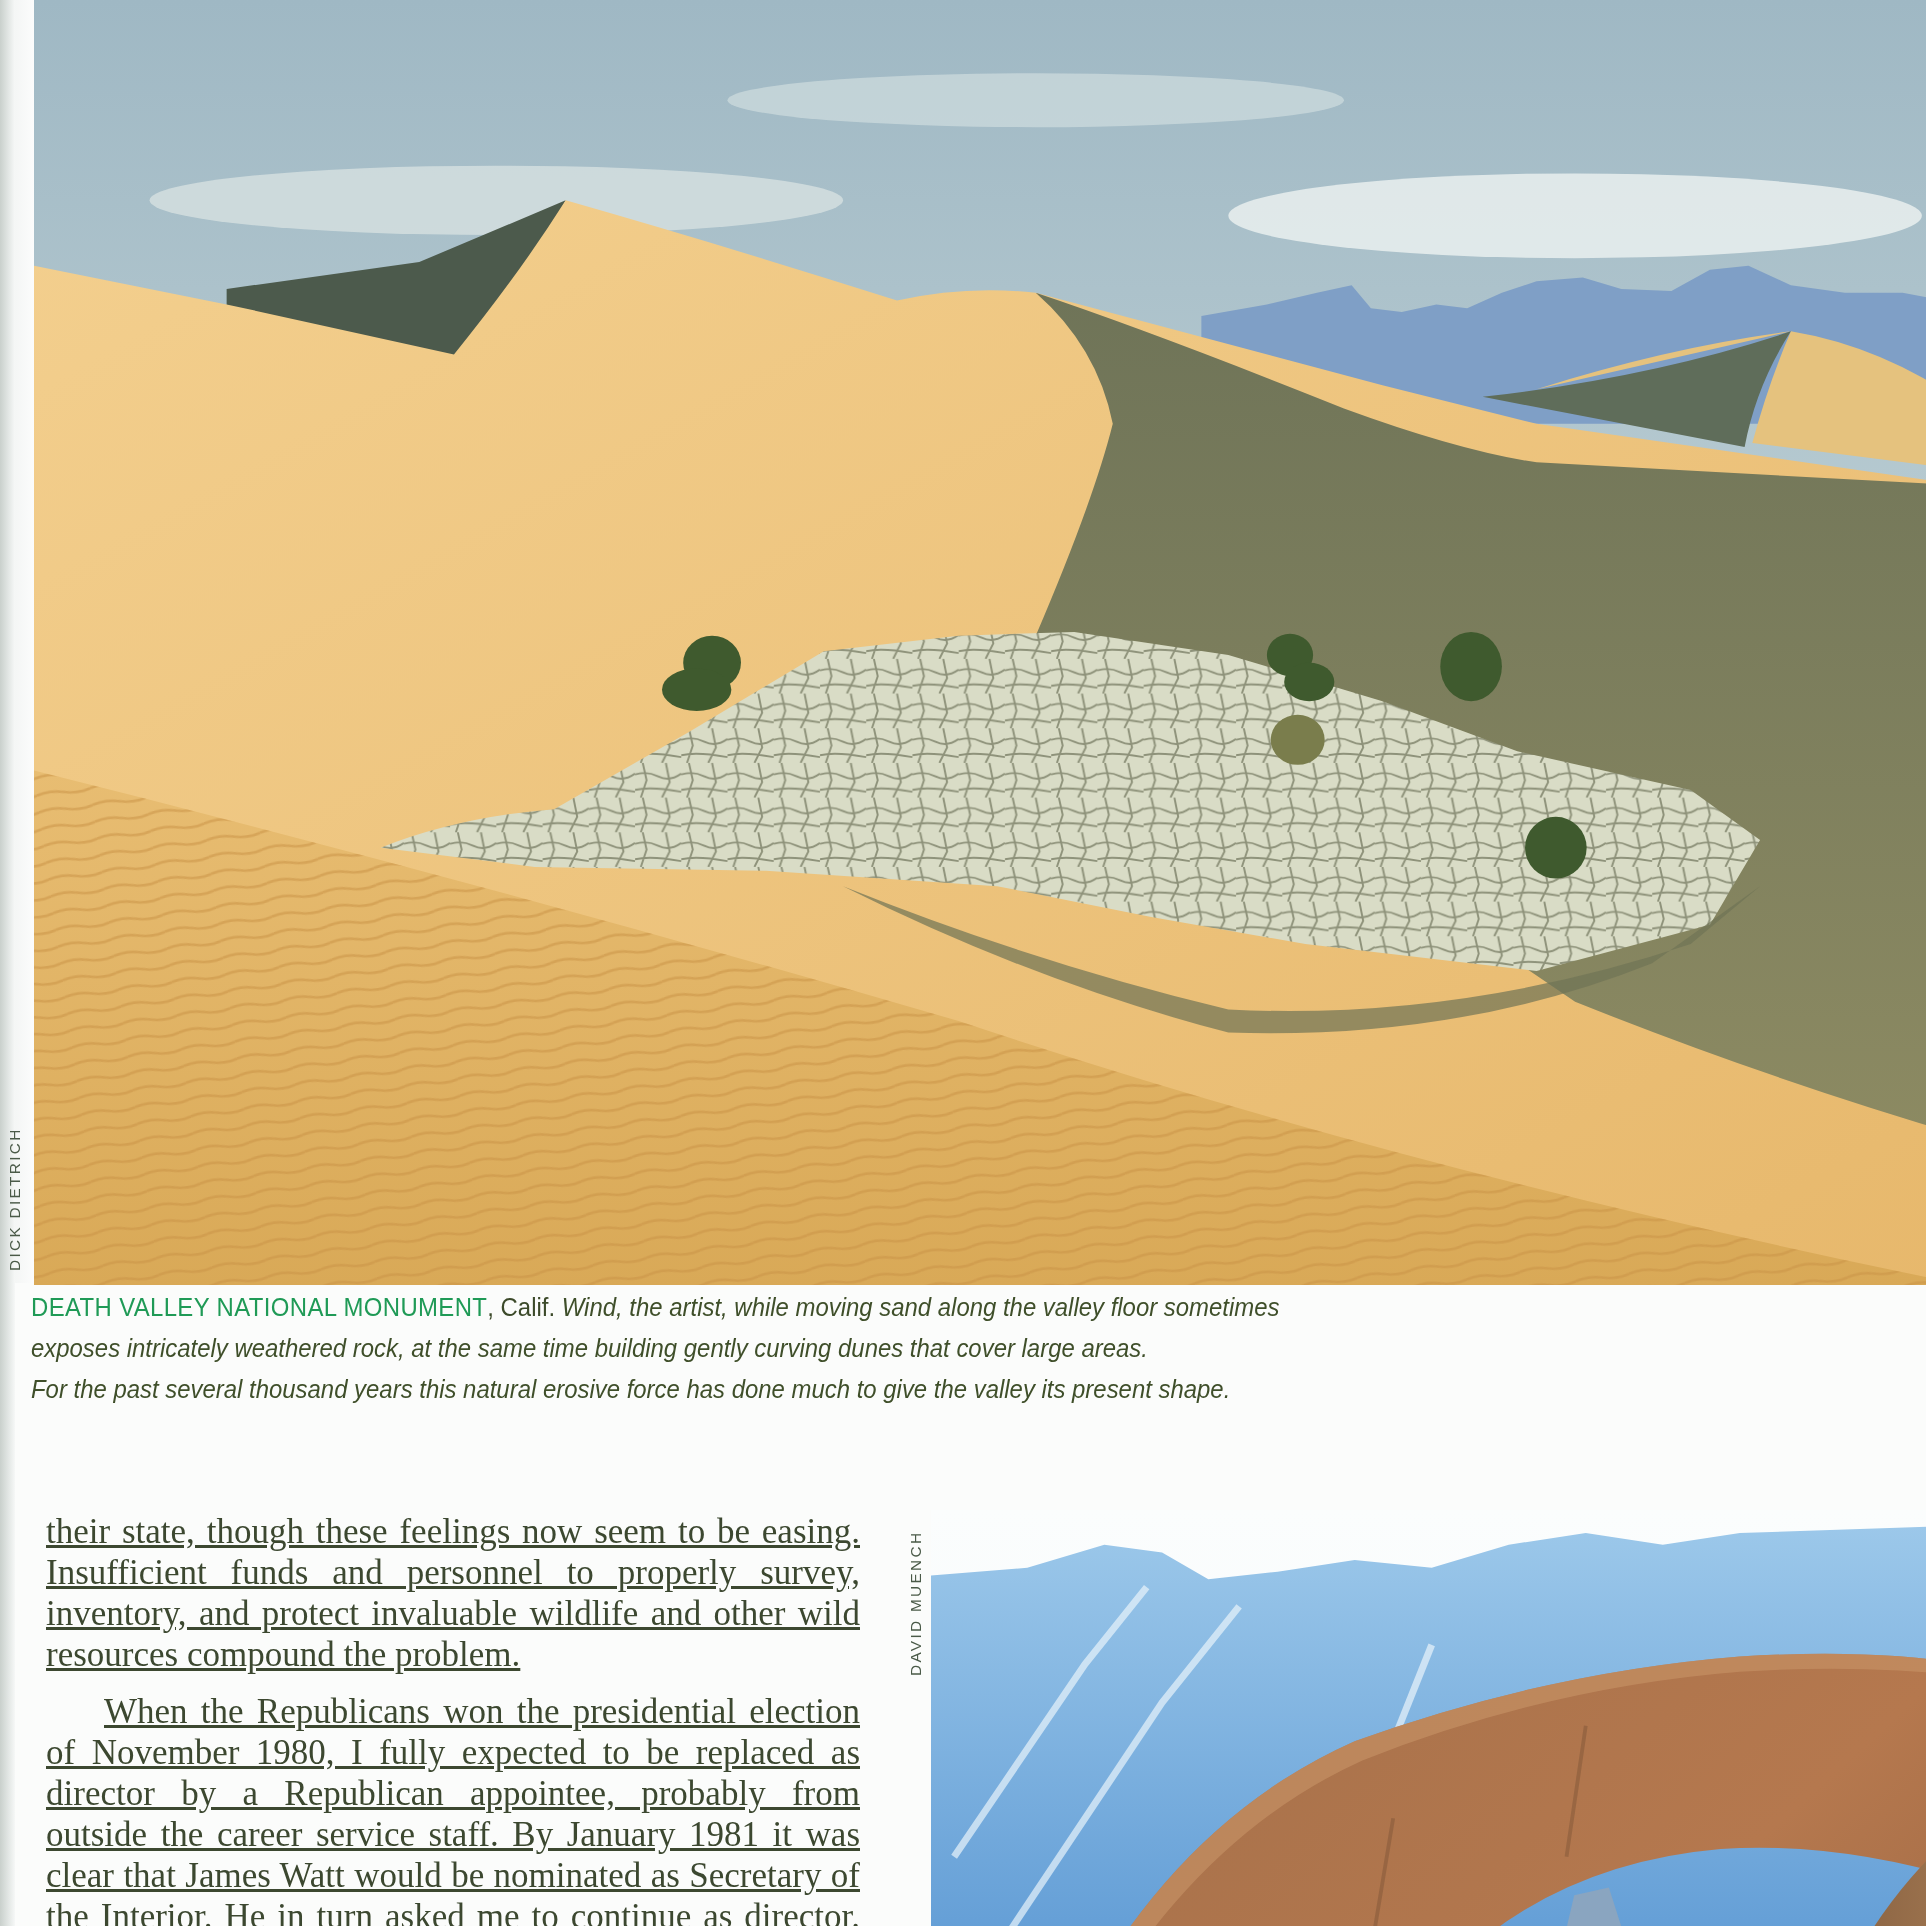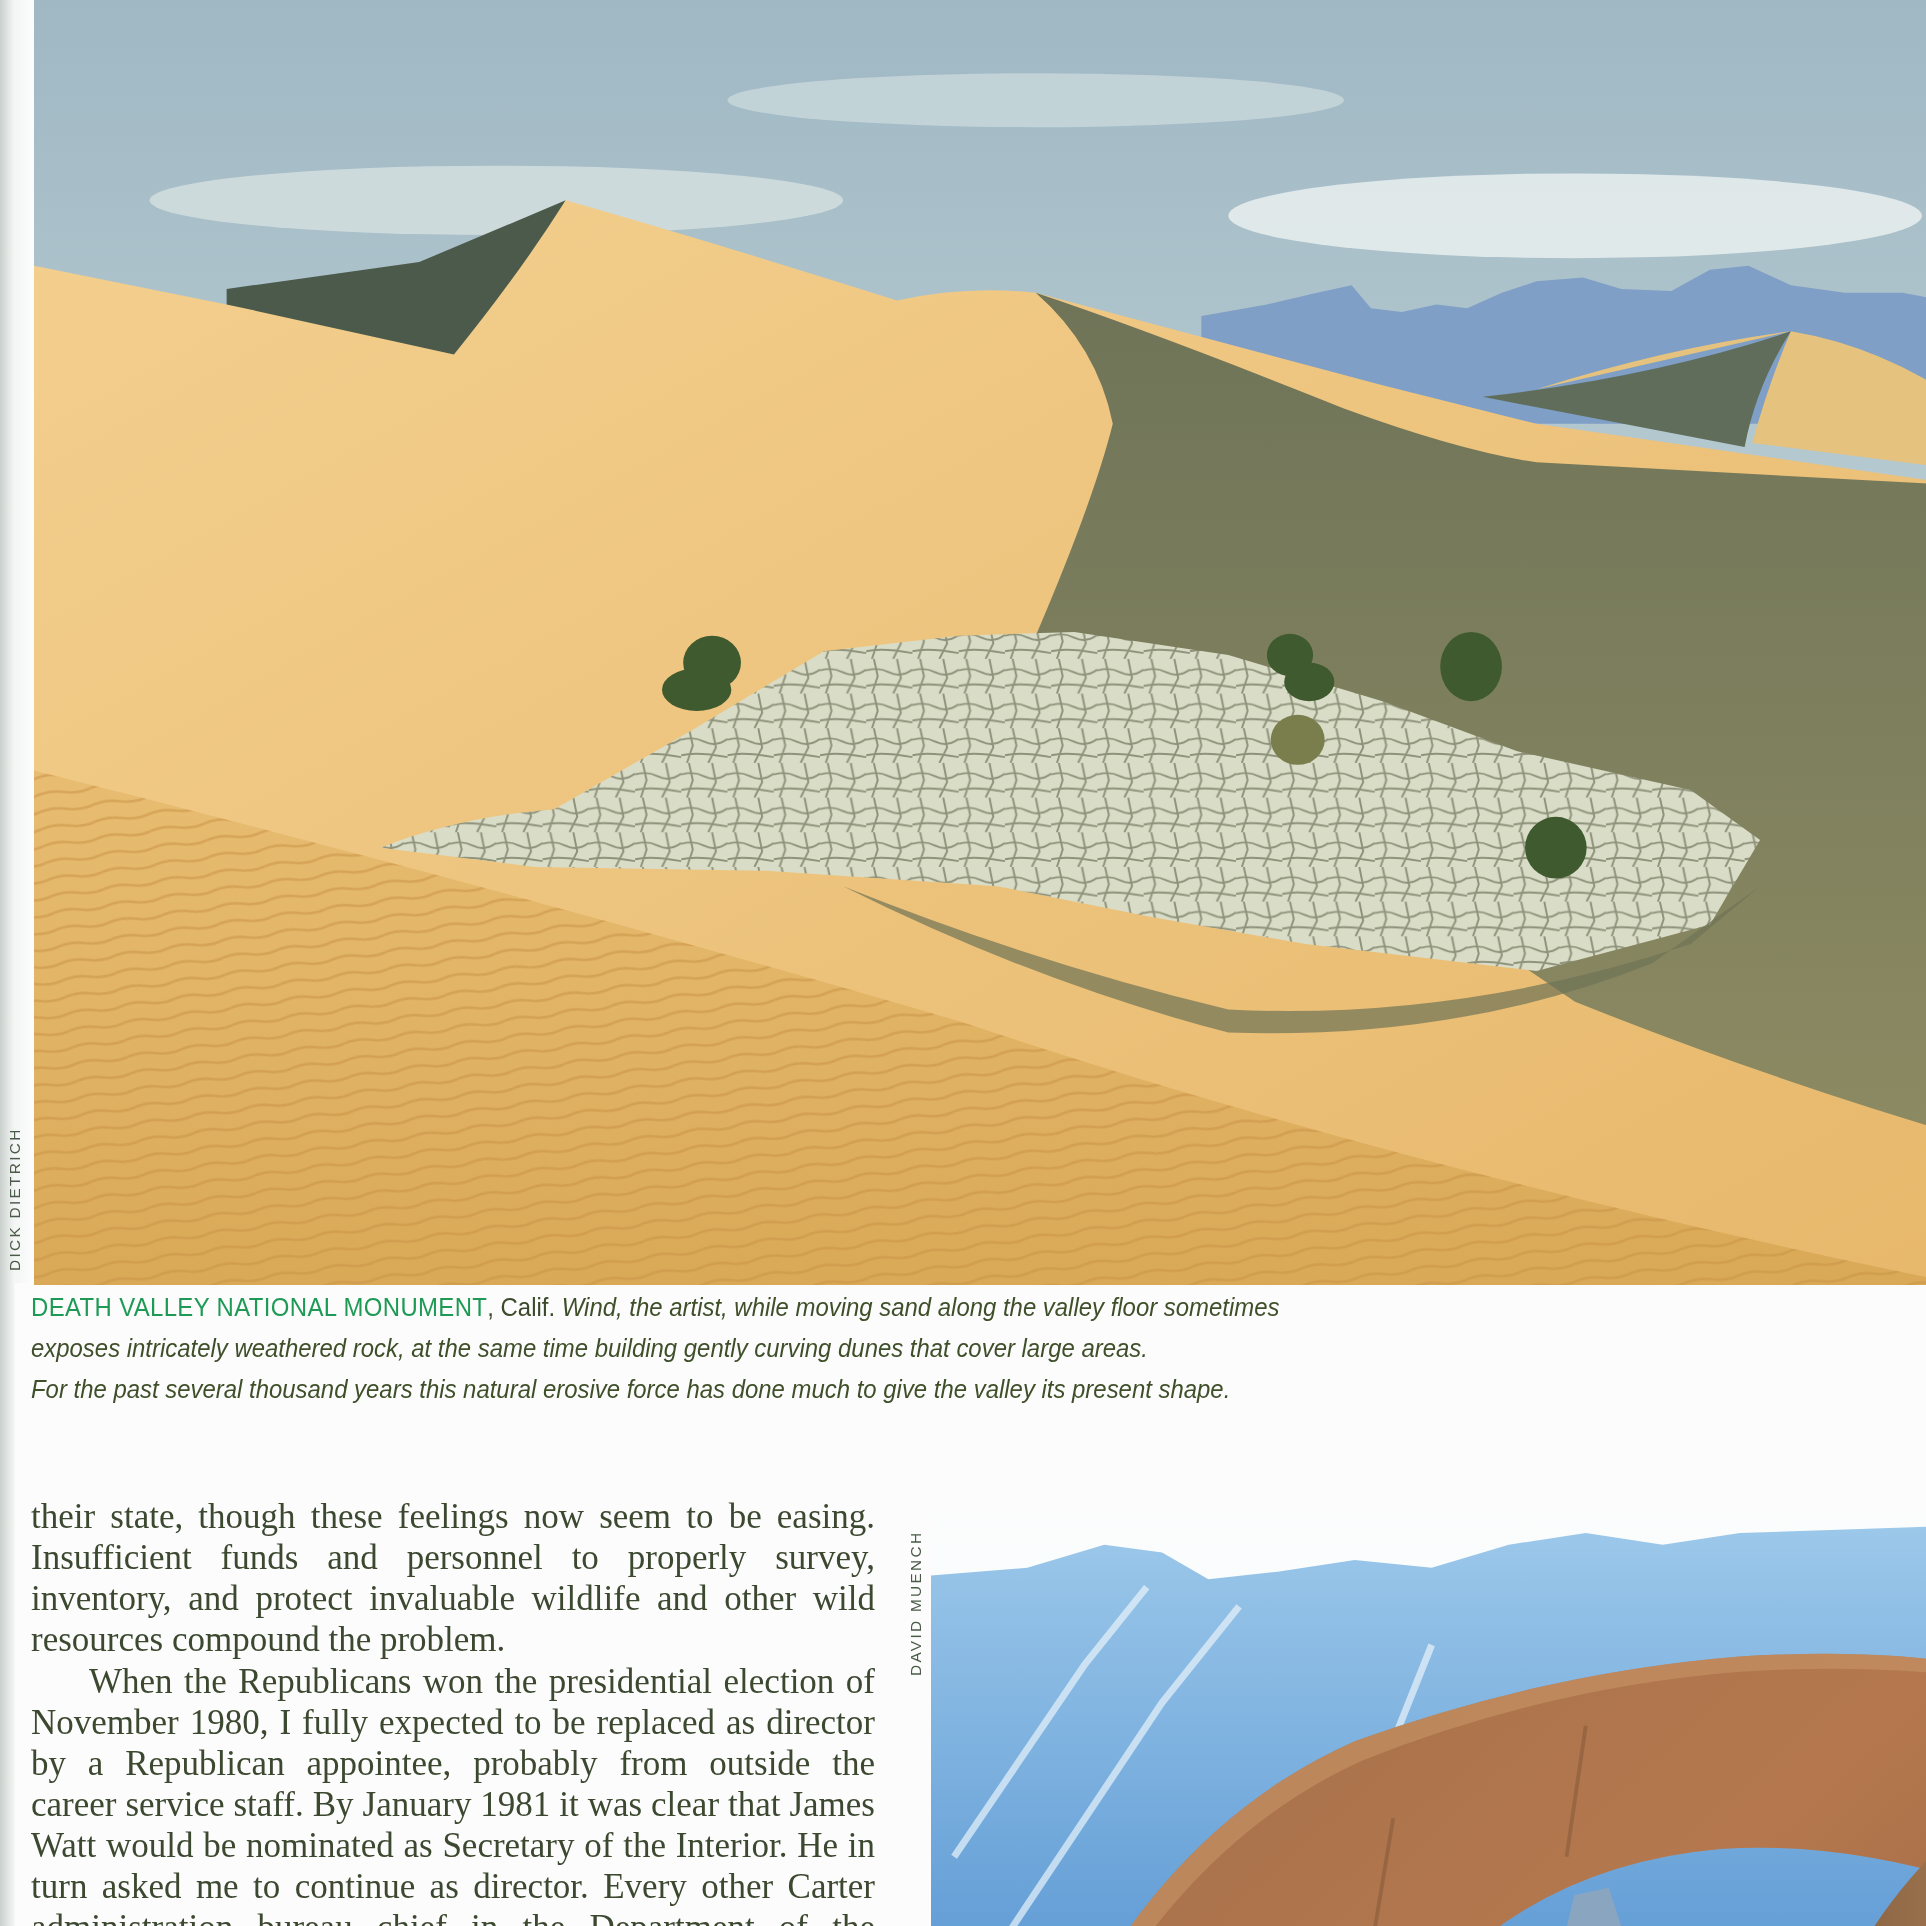--- a/index.html
+++ b/index.html
@@ -40,21 +40,21 @@
     color: #1f9a56; font-style: normal; letter-spacing: 0.4px;
   }
   .caption-top .place, .caption-bottom .place { font-style: normal; color: #3c4a2a; }
   .caption-top .desc, .caption-bottom .desc { font-style: italic; }
 
   .body-text {
     position: absolute; left: 30px; top: 1495px; width: 846px;
     font-family: "Liberation Serif", serif; font-size: 35px; line-height: 41px;
     color: #3c4830; text-align: justify;
   }
-  .body-text p { margin: 1px; }
+  .body-text p { margin: 16px; text-decoration: underline; }
   .body-text p.indent { text-indent: 58px; }
 </style>
 </head>
 <body>
 
 <div class="gutter"></div>
 <div class="gutter-light"></div>
 
 <div id="photo-top" class="photo">
   <svg viewBox="0 0 5012 3335" preserveAspectRatio="none">

